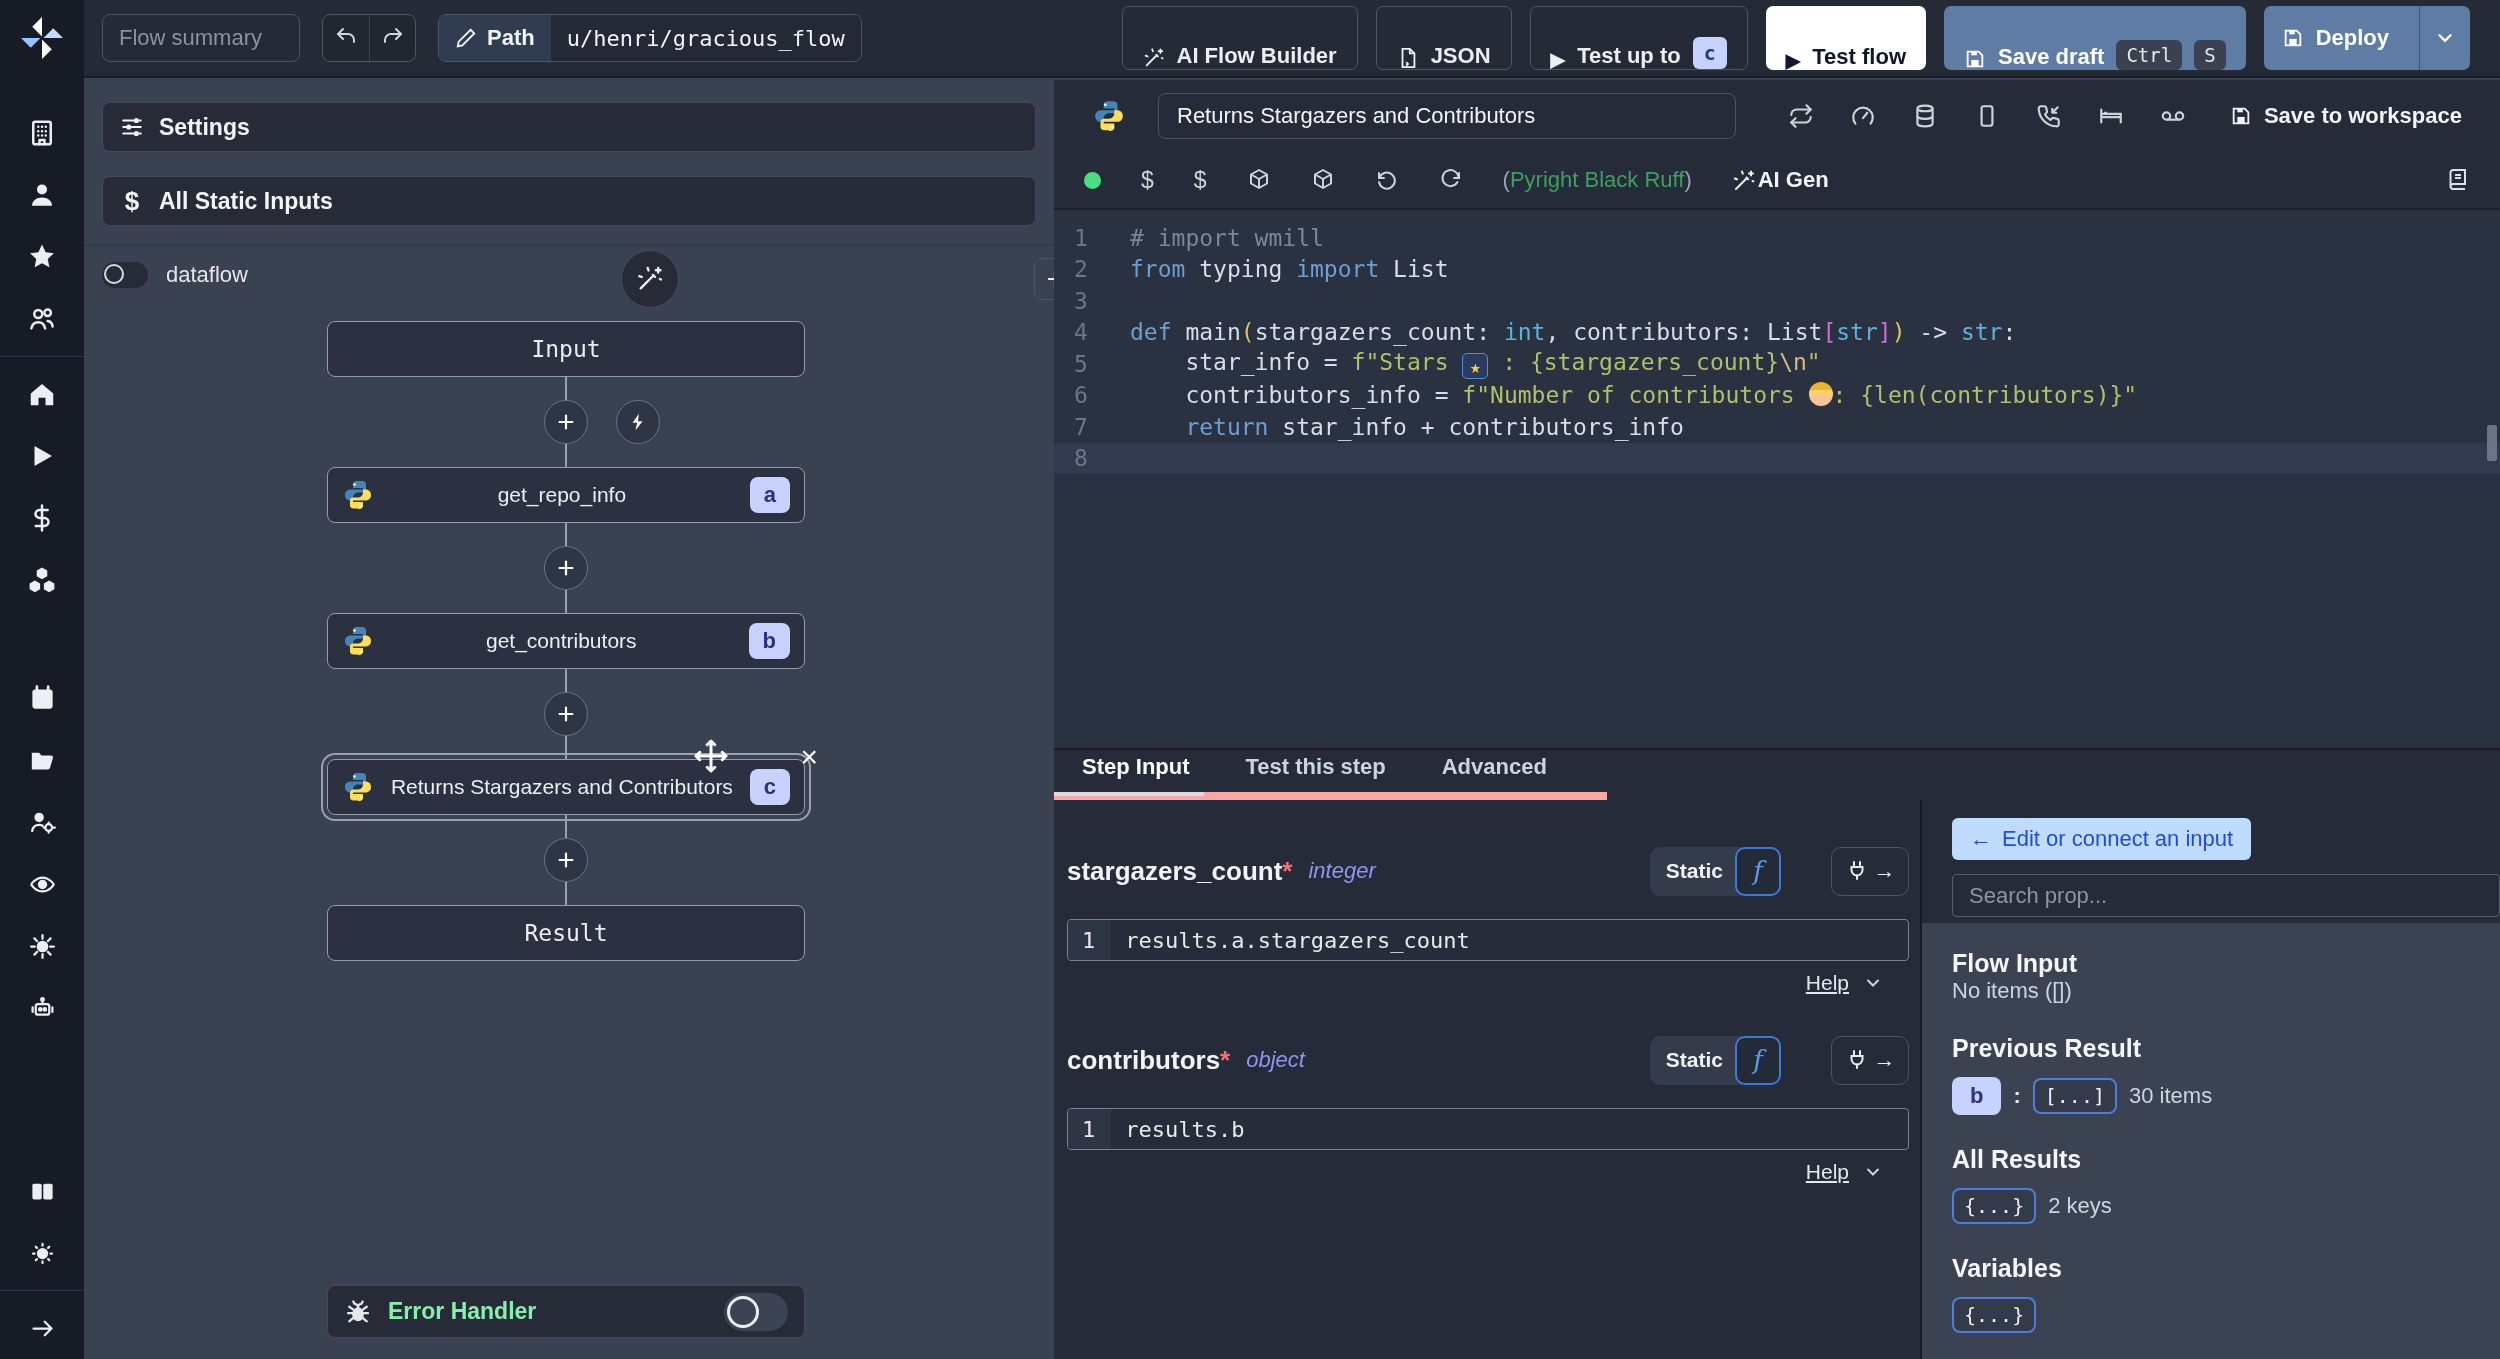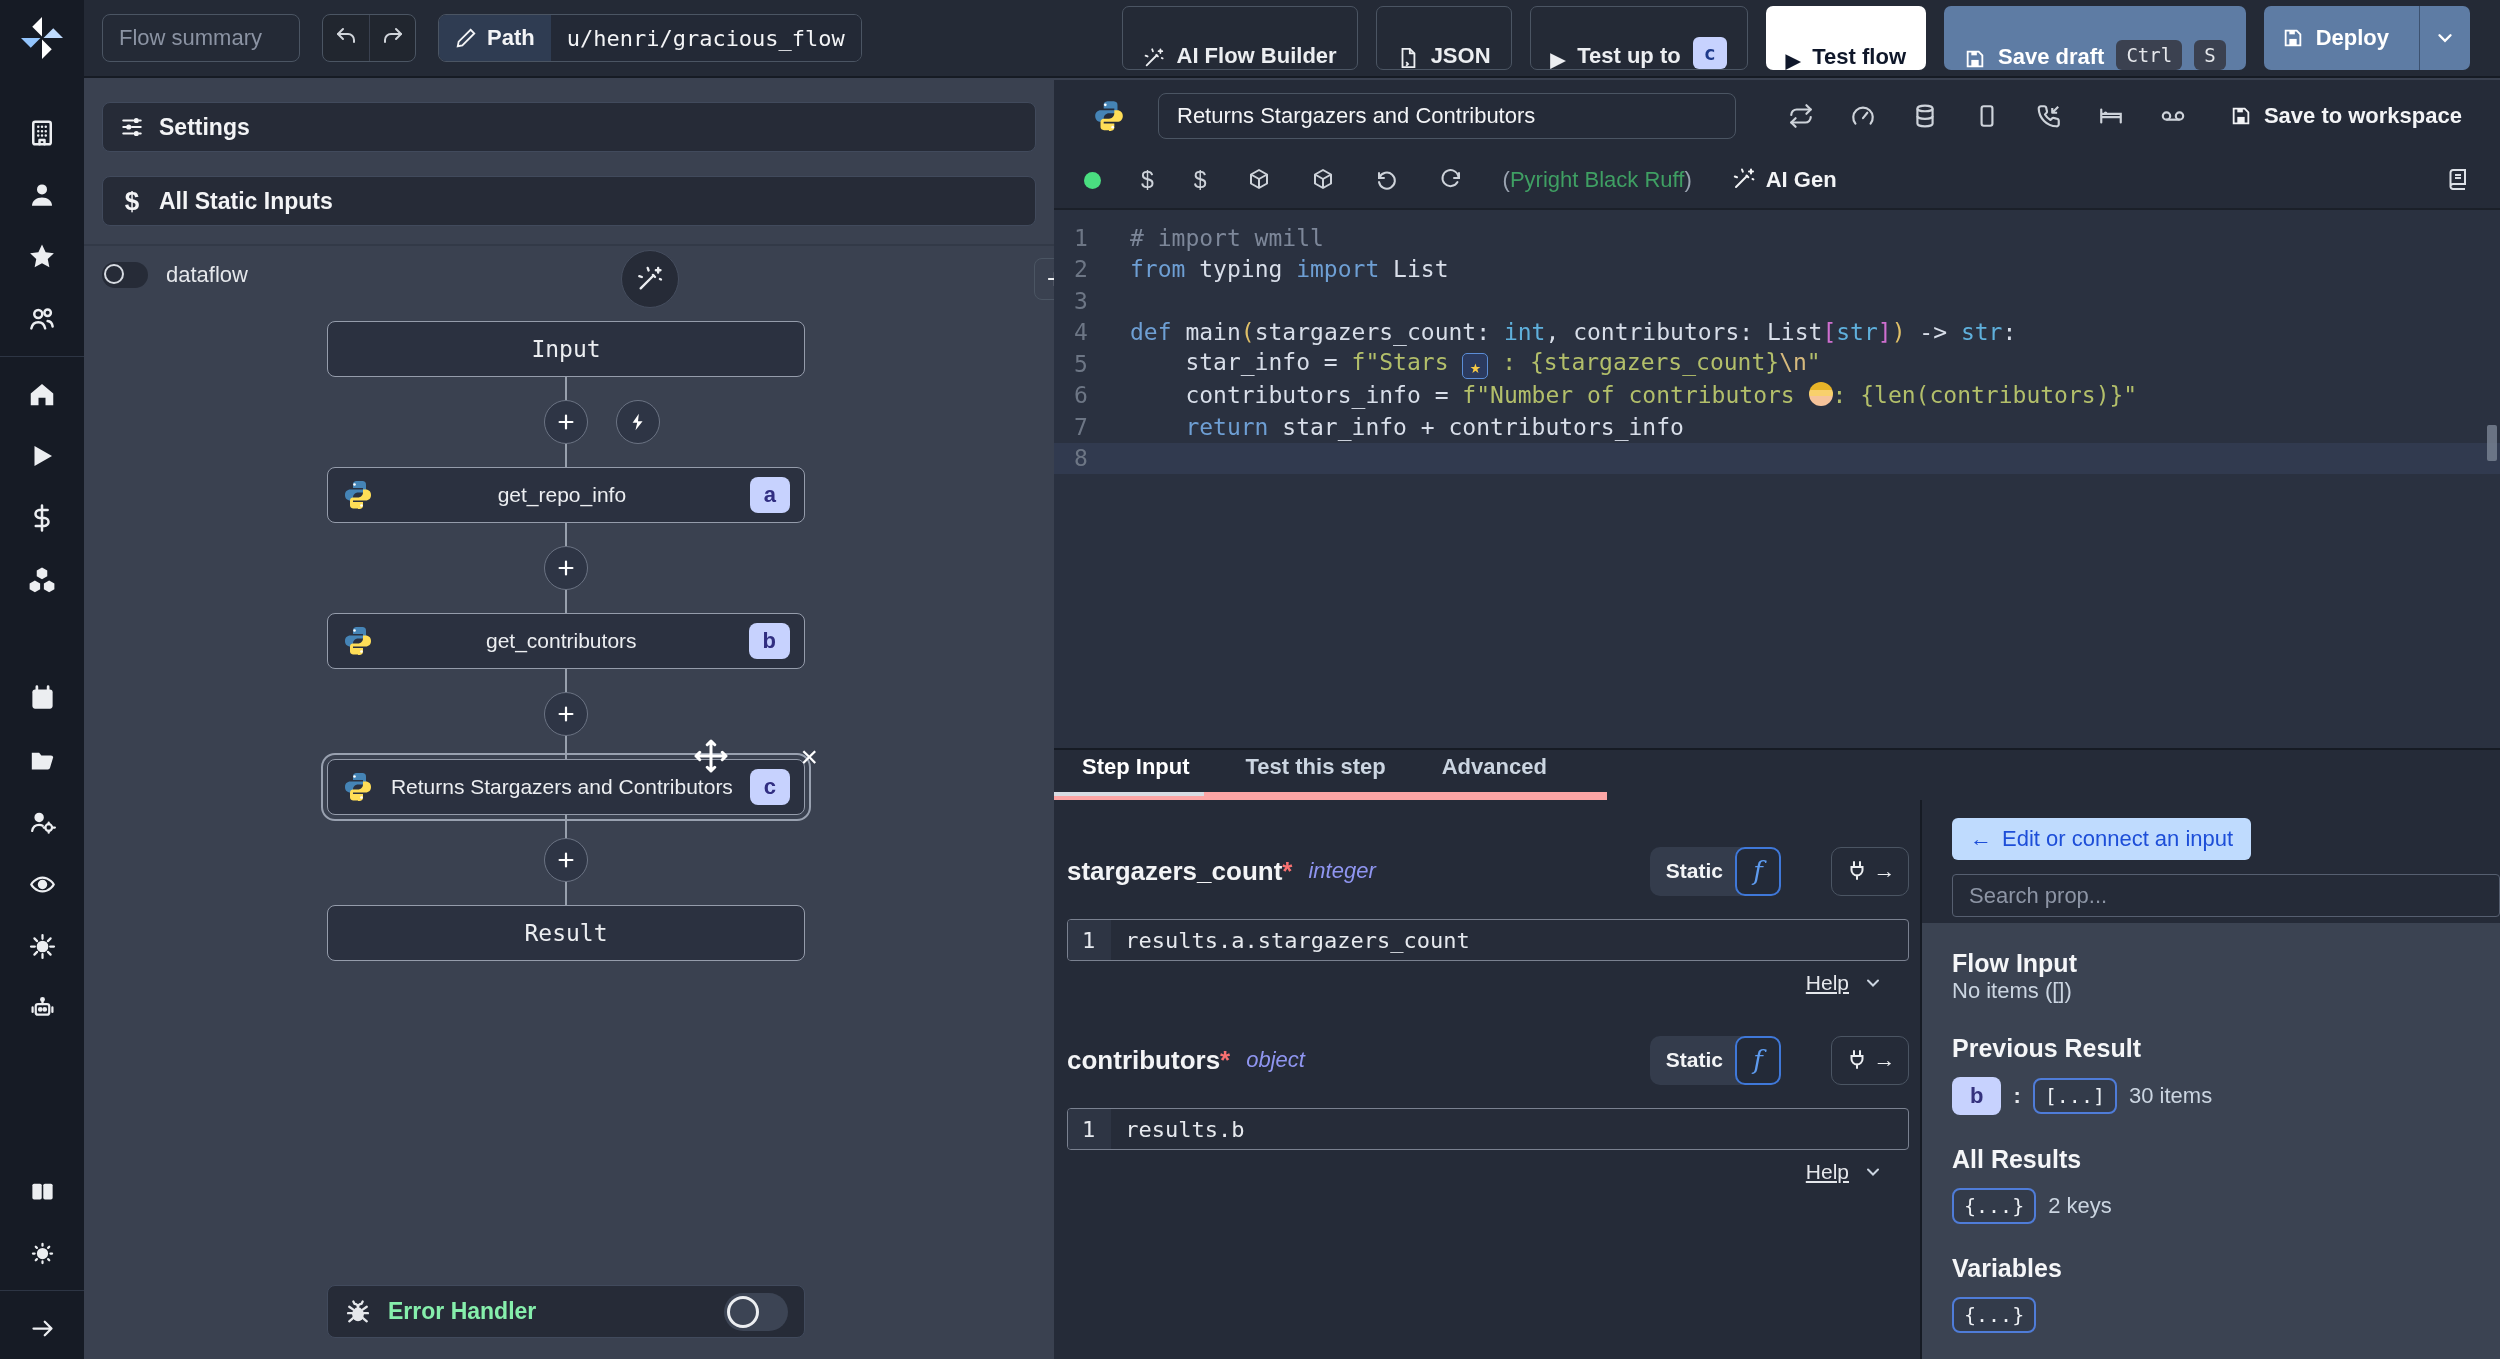--- a/index.html
+++ b/index.html
@@ -87,21 +87,21 @@
   .ed-icons{display:flex;align-items:center;gap:36px;color:#ced3da;margin-left:20px}
   .ed-icons .ic svg{width:26px;height:26px}
   .save-ws{margin-left:auto;display:flex;align-items:center;gap:12px;font-size:22px;font-weight:600;color:#f3f4f6;cursor:pointer}
   .save-ws svg{width:22px;height:22px}
   .ed-row2{height:56px;display:flex;align-items:center;padding:0 30px;gap:40px;color:#ced3da}
   .lint-dot{width:17px;height:17px;border-radius:50%;background:#4ade80}
   .ed-row2 .ic svg{width:24px;height:24px}
   .ed-row2 .dollar{font-size:23px;color:#ced3da}
   .lint-text{font-size:22px;color:#9aa3b0}
   .lint-text .green{color:#3f9f63}
-  .ai-gen{display:flex;align-items:flex-start;gap:10px;font-size:22px;font-weight:bold;color:#f3f4f6;cursor:pointer}
+  .ai-gen{display:flex;align-items:flex-end;gap:2px;font-size:22px;font-weight:bold;color:#f3f4f6;cursor:pointer}
   .ai-gen svg{width:24px;height:24px}
   .book-end{margin-left:auto;color:#dde1e7}
   .book-end svg{width:26px;height:26px}
 
   .code-area{height:578px;background:#2a3140;position:relative;overflow:hidden;padding-top:12px}
   .code-line{display:flex;height:31.5px;align-items:center}
   .code-line.active{background:#313a4f}
   .gutter{width:76px;padding-left:20px;color:#6d7685;font-family:"DejaVu Sans Mono",monospace;font-size:23px;flex:none}
   .ltext{white-space:pre;font-family:"DejaVu Sans Mono",monospace;font-size:23px;color:#d8dee9}
   .tk-com{color:#7d8799}.tk-kw{color:#6e9fd4}.tk-id{color:#d8dee9}.tk-ty{color:#5fb0dc}

